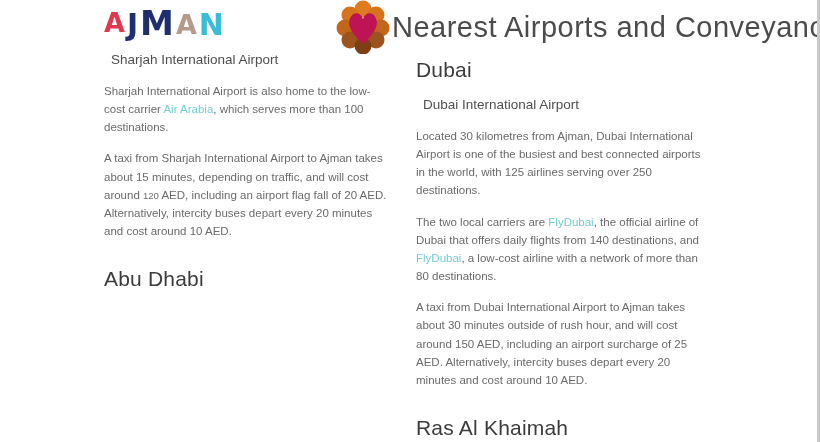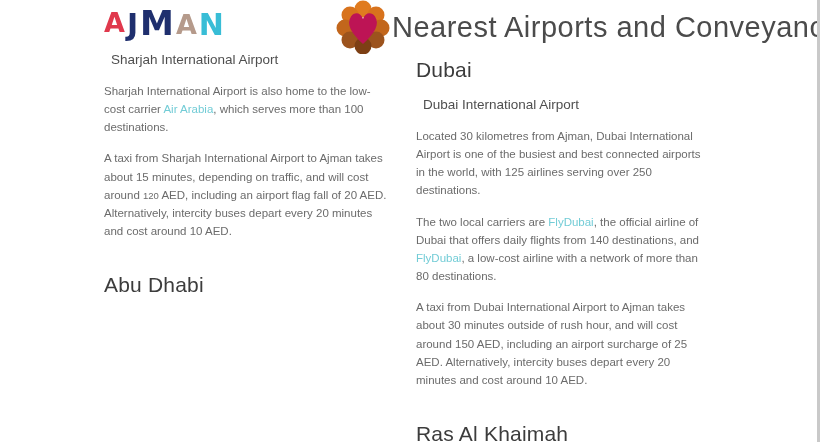--- a/index.html
+++ b/index.html
@@ -43,21 +43,21 @@
     display: flex; gap: 26px;
   }
   .col { display: flex; flex-direction: column; }
   .col-left  { width: 286px; }
   .col-right { width: 294px; }
 
   h2.city {
     font-size: 21px; font-weight: 400; color: #3c3c3c;
     margin: 6px 0 15px 0; letter-spacing: 0.2px;
   }
-  section + section h2.city { margin-top: 20px; }
+  section + section h2.city { margin-top: 14px; }
   h3.airport {
     font-size: 13.5px; font-weight: 400; color: #4f4f4f;
     margin: 0 0 15px 7px;
   }
   .paras p {
     font-size: 11.5px; line-height: 1.58; color: #6b6b6b;
     margin: 0 0 13px 0;
   }
   .inline-link { text-decoration: none; cursor: pointer; }
   .num-small { font-size: 9.5px; text-align: center; }

